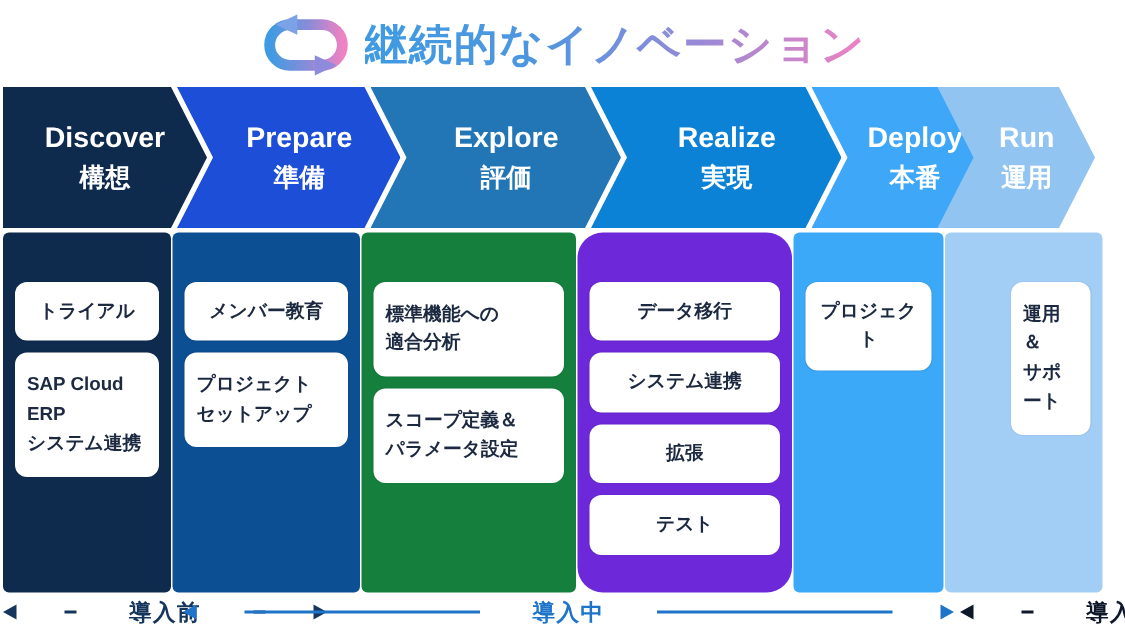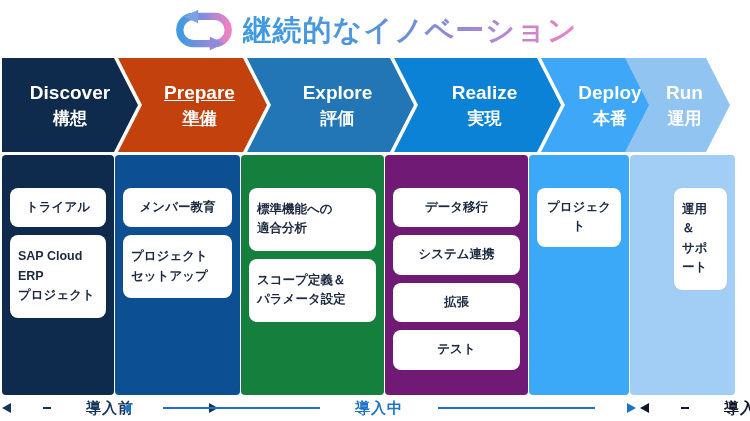--- a/index.html
+++ b/index.html
@@ -82,21 +82,21 @@
       <polygon points="38,29 38,43 53,36" fill="#8F8BDC"></polygon>
     </svg>
     <div class="title-text">継続的なイノベーション</div>
   </div>
 
   <div class="chevron-band">
       <div class="chevron first" style="left: 2px; width: 136px; background: rgb(14, 42, 77);">
         <span class="st-en">Discover</span>
         <span class="st-ja">構想</span>
       </div>
-      <div class="chevron" style="left: 118px; width: 149px; background: #c2410c; text-decoration: underline;">
+      <div class="chevron" style="left: 118px; width: 149px; background: #1d4ed8;">
         <span class="st-en">Prepare</span>
         <span class="st-ja">準備</span>
       </div>
       <div class="chevron" style="left: 247px; width: 167px; background: rgb(34, 118, 181);">
         <span class="st-en">Explore</span>
         <span class="st-ja">評価</span>
       </div>
       <div class="chevron" style="left: 394px; width: 167px; background: rgb(11, 130, 214);">
         <span class="st-en">Realize</span>
         <span class="st-ja">実現</span>
@@ -108,34 +108,34 @@
       <div class="chevron" style="left: 625px; width: 105px; background: rgb(146, 196, 241);">
         <span class="st-en">Run</span>
         <span class="st-ja">運用</span>
       </div>
     </div>
 
   <div class="columns-grid" style="grid-template-columns: 112px 125px 143px 143px 100px 105px;">
       <div class="column" style="background: rgb(14, 43, 78);">
         <div class="task-box">トライアル</div>
         <div class="task-box multi">SAP Cloud ERP
-プロジェクト</div>
+システム連携</div>
       </div>
       <div class="column" style="background: rgb(13, 79, 147);">
         <div class="task-box">メンバー教育</div>
         <div class="task-box multi">プロジェクト
 セットアップ</div>
       </div>
       <div class="column" style="background: #15803d;">
         <div class="task-box multi">標準機能への
 適合分析</div>
         <div class="task-box multi">スコープ定義＆
 パラメータ設定</div>
       </div>
-      <div class="column" style="background: #701a75;">
+      <div class="column" style="background: #6d28d9; border-radius: 17px;">
         <div class="task-box">データ移行</div>
         <div class="task-box">システム連携</div>
         <div class="task-box">拡張</div>
         <div class="task-box">テスト</div>
       </div>
       <div class="column" style="background: rgb(59, 168, 248);">
         <div class="task-box">プロジェクト</div>
       </div>
       <div class="column" style="background: rgb(162, 205, 245); padding-left: 44px;">
         <div class="task-box multi">運用＆

